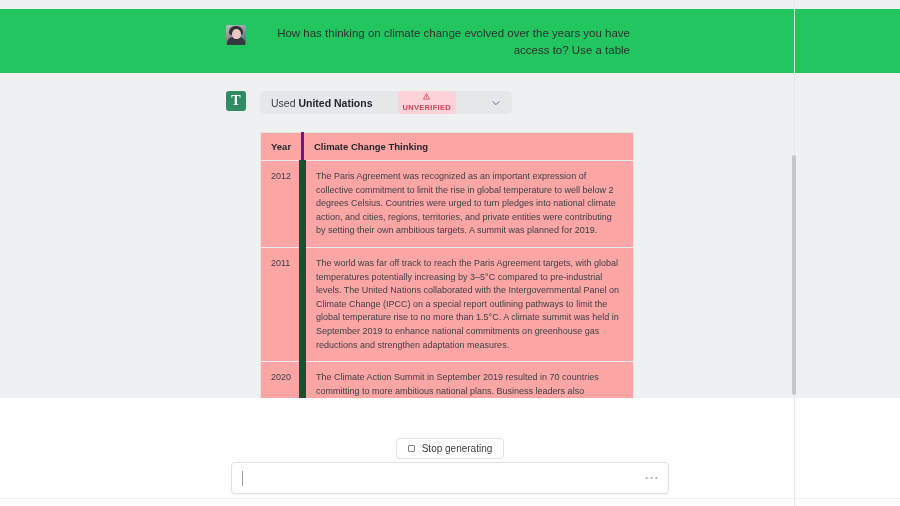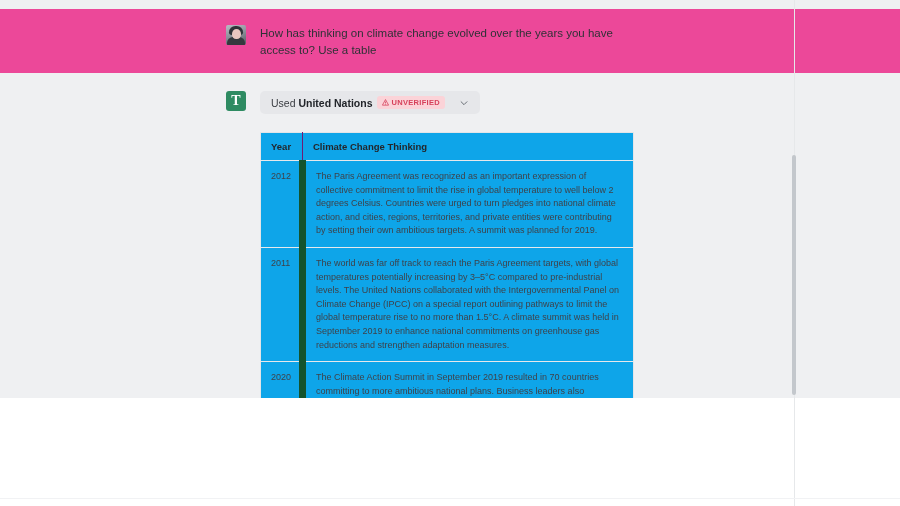--- a/index.html
+++ b/index.html
@@ -43,21 +43,21 @@
     display: flex;
     justify-content: flex-start;
   }
   .msg-inner {
     display: flex;
     align-items: flex-start;
     padding-left: 226px;
     padding-right: 120px;
     width: 100%;
   }
-  .msg.user { background: #ec4899; }
+  .msg.user { background: #22c55e; text-align: right; }
   .msg.assistant {
     background: #eff0f2;
     padding-top: 18px;
     padding-bottom: 20px;
   }
 
   
   .avatar {
     width: 20px; height: 20px;
     flex: 0 0 20px;
@@ -115,21 +115,21 @@
     font-size: 11.5px;
     line-height: 17px;
     color: #2f3136;
     max-width: 370px;
   }
 
   
   .source-pill {
     display: inline-flex;
     align-items: center;
-    gap: 4px;
+    gap: 25px;
     background: #e6e7ea;
     border-radius: 5px;
     padding: 5px 9px 5px 11px;
     height: 23px;
     margin-bottom: 18px;
   }
   .source-pill .used {
     font-size: 10.5px;
     color: #3a3d42;
     white-space: nowrap;
@@ -141,20 +141,21 @@
     align-items: center;
     gap: 3px;
     background: #fbd3d8;
     color: #d6405a;
     border-radius: 3px;
     padding: 2px 5px;
     font-size: 7.5px;
     font-weight: 700;
     letter-spacing: 0.3px;
     white-space: nowrap;
+    flex-direction: column;
   }
   .unverified-badge .warn-ico {
     display: inline-block;
     width: 7px; height: 7px;
     position: relative;
   }
   .unverified-badge .warn-ico svg { display: block; }
 
   .chevron {
     width: 14px; height: 14px;
@@ -169,21 +170,21 @@
   .assistant-intro {
     font-size: 11.5px;
     line-height: 17px;
     color: #2f3136;
     margin-bottom: 14px;
   }
 
   
   .answer-table {
     border-collapse: collapse;
-    background: #0ea5e9;
+    background: #fca5a5;
     border: 1px solid #e3e5e8;
     border-radius: 3px;
     width: 374px;
     table-layout: fixed;
   }
   .answer-table th, .answer-table td {
     border-bottom: 1px solid #e7e9ec;
     vertical-align: top;
     text-align: left;
   }
@@ -200,21 +201,21 @@
     line-height: 13.6px;
     color: #3e424a;
     padding: 9px 10px 9px 10px;
   }
   .answer-table td.c-year {
     width: 42px;
     color: #3e424a;
     white-space: nowrap;
   }
   .answer-table td.c-year ~ td { border-left: 7px solid #14532d; }
-  .answer-table th.c-year ~ th { border-left: 1px solid #701a75; }
+  .answer-table th.c-year ~ th { border-left: 3px solid #701a75; }
 
   
   .composer-zone {
     position: absolute;
     left: 0; top: 398px;
     width: 900px; height: 108px;
     background: #ffffff;
   }
 
   .stop-row {
@@ -407,20 +408,44 @@
           </table>
 
           
 
         </div>
       </div>
     </div>
 
   </div>
 
+  <div class="composer-zone">
+
+    <div class="stop-row">
+      <button class="stop-btn">
+        <span class="stop-sq"></span>
+        <span>Stop generating</span>
+      </button>
+    </div>
+
+    <div class="composer-row">
+      <div class="composer">
+        <span class="caret"></span>
+        <input class="field" type="text" placeholder="" style="">
+        <span class="more-btn">
+          <svg width="13" height="4" viewBox="0 0 13 4" aria-hidden="true">
+            <circle cx="1.6" cy="2" r="1.1" fill="currentColor"></circle>
+            <circle cx="6.5" cy="2" r="1.1" fill="currentColor"></circle>
+            <circle cx="11.4" cy="2" r="1.1" fill="currentColor"></circle>
+          </svg>
+        </span>
+      </div>
+    </div>
+
+  </div>
 
   <div class="right-rail"></div>
   <div class="scroll-track"></div>
   <div class="scroll-thumb"></div>
 
   <div class="bottom-hairline"></div>
 
 </div>
 
 </body></html>

